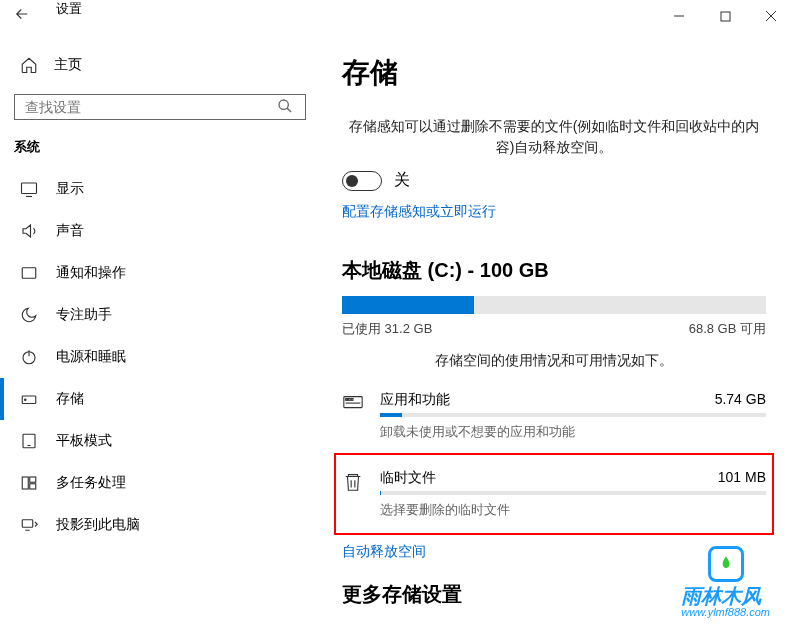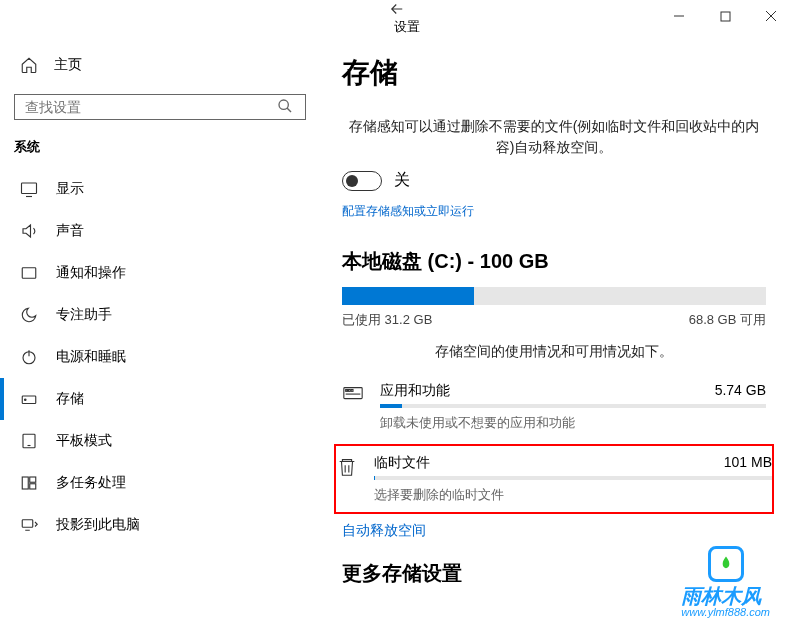--- a/index.html
+++ b/index.html
@@ -1,18 +1,18 @@
 <!DOCTYPE html>
 <html><head>
   <meta charset="utf-8">
   <style>
     * { margin: 0; padding: 0; box-sizing: border-box; font-family: "Microsoft YaHei", "Segoe UI", sans-serif; }
     body { width: 794px; height: 636px; background: #fff; overflow: hidden; position: relative; }
     
-    .titlebar { height: 36px; display: flex; align-items: center; padding: 0 8px; flex-direction: column; }
+    .titlebar { height: 36px; display: flex; align-items: flex-start; padding: 0 8px; }
     .titlebar .back { width: 28px; height: 28px; display: flex; align-items: center; justify-content: center; cursor: pointer; }
     .titlebar .title { font-size: 13px; margin-left: 20px; }
     .win-controls { position: absolute; right: 0; top: 0; display: flex; }
     .win-btn { width: 46px; height: 32px; display: flex; align-items: center; justify-content: center; cursor: pointer; }
     
     .layout { display: flex; height: calc(100% - 36px); }
     .sidebar { width: 320px; padding: 12px 0 0 14px; }
     .home-link { display: flex; align-items: flex-start; gap: 16px; padding: 8px 6px; cursor: pointer; font-size: 14px; }
     .search-box { display: flex; align-items: center; border: 1px solid #666; height: 26px; margin: 12px 14px 18px 0; padding: 0 10px; }
     .search-box input { flex: 1; border: none; outline: none; font-size: 14px; background: transparent; }
@@ -21,36 +21,36 @@
     .nav-item { display: flex; align-items: center; gap: 18px; padding: 12px 6px; cursor: pointer; font-size: 14px; position: relative; }
     .nav-item.active::before { content:""; position:absolute; left:-14px; top:0; bottom:0; width:4px; background:#0078d4; }
     .nav-item .nicon { width: 18px; height: 18px; display: flex; align-items: center; justify-content: center; }
     
     .main { flex: 1; padding: 18px 28px 0 22px; overflow: hidden; }
     .page-title { font-size: 28px; font-weight: 600; margin-bottom: 24px; }
     .desc { font-size: 14px; color: #222; line-height: 1.5; margin-bottom: 12px; text-align: center; }
     .toggle-row { display: flex; align-items: center; gap: 12px; margin-bottom: 12px; }
     .toggle { width: 40px; height: 20px; border: 1px solid #333; border-radius: 10px; position: relative; cursor: pointer; }
     .toggle::after { content:""; width: 12px; height: 12px; border-radius: 50%; background:#333; position:absolute; left:3px; top:3px; }
-    .link { font-size: 12px; color: #0066cc; cursor: pointer; margin-bottom: 28px; display: block; }
+    .link { font-size: 14px; color: #0066cc; cursor: pointer; margin-bottom: 36px; display: block; }
     
     .section-h { font-size: 20px; font-weight: 600; margin-bottom: 12px; }
     .disk-bar { height: 18px; background: #e6e6e6; position: relative; margin-bottom: 6px; }
     .disk-bar .used { height: 100%; background: #0078d4; }
     .disk-stats { display: flex; justify-content: space-between; font-size: 13px; color: #444; margin-bottom: 12px; }
     
     .storage-item { display: flex; gap: 16px; padding: 8px 0; cursor: pointer; }
     .storage-item .sicon2 { width: 22px; height: 22px; margin-top: 2px; }
     .storage-item .body { flex: 1; }
     .storage-item .row1 { display: flex; justify-content: space-between; font-size: 14px; margin-bottom: 4px; }
     .storage-item .bar { height: 4px; background: #e6e6e6; margin-bottom: 6px; position: relative; }
     .storage-item .bar .fill { height: 100%; background: #0078d4; }
     .storage-item .sub { font-size: 13px; color: #666; }
     
-    .highlight-box { border: 2px solid red; margin: 4px -8px 8px -8px; }
+    .highlight-box { border: 2px solid red; padding: 6px; margin: 4px -8px 8px -8px; }
     .show-more { font-size: 14px; color: #0066cc; cursor: pointer; margin: 8px 0 20px 0; }
     .section-h2 { font-size: 20px; font-weight: 600; margin-top: 12px; }
     
     .watermark { position: absolute; right: 24px; bottom: 18px; display: flex; align-items: center; gap: 4px; flex-direction: column; }
     .watermark .logo-badge { width: 36px; height: 36px; border: 3px solid #1a9cff; border-radius: 8px; display:flex; align-items:center; justify-content:center; }
     .watermark .txt { font-size: 20px; font-weight: 700; color: #1a9cff; font-style: italic; line-height:1; }
     .watermark .url { font-size: 11px; color: #1a9cff; font-style: italic; }
     
     svg { display: block; }
   </style>

